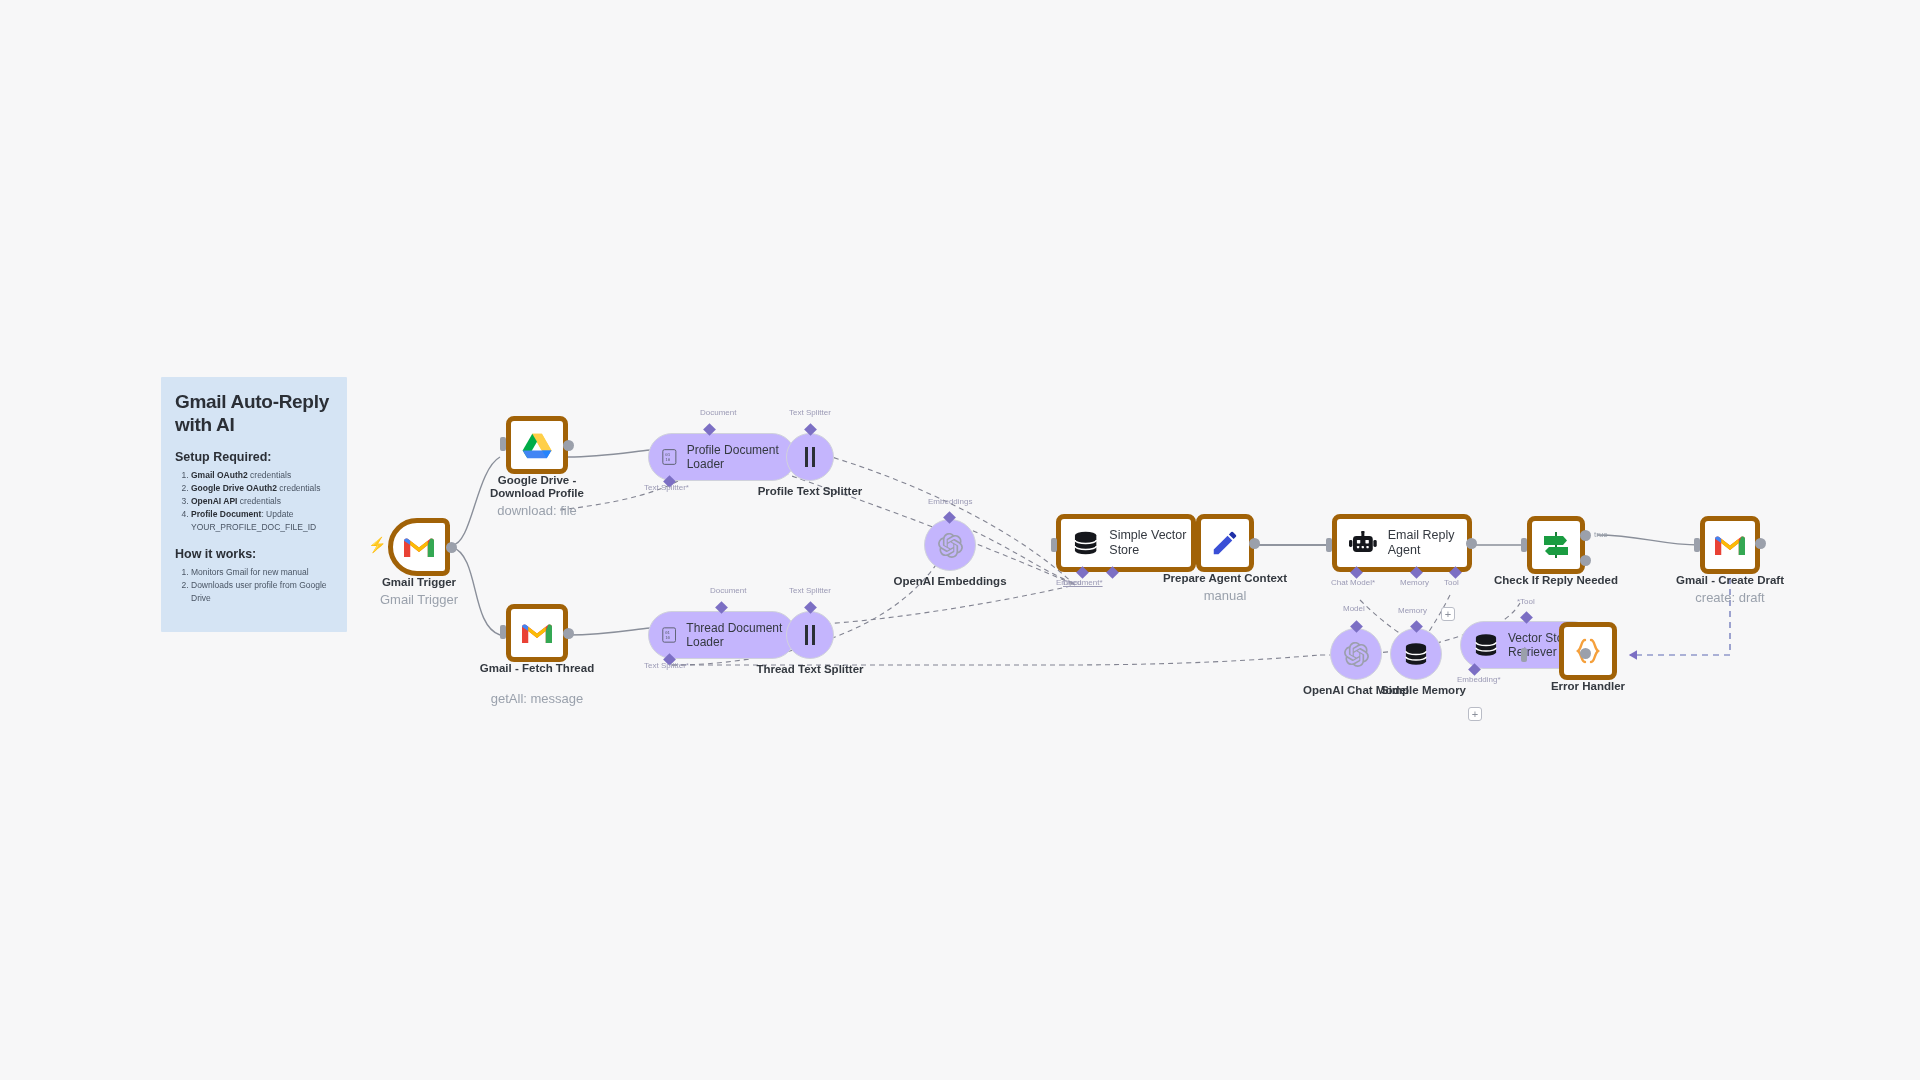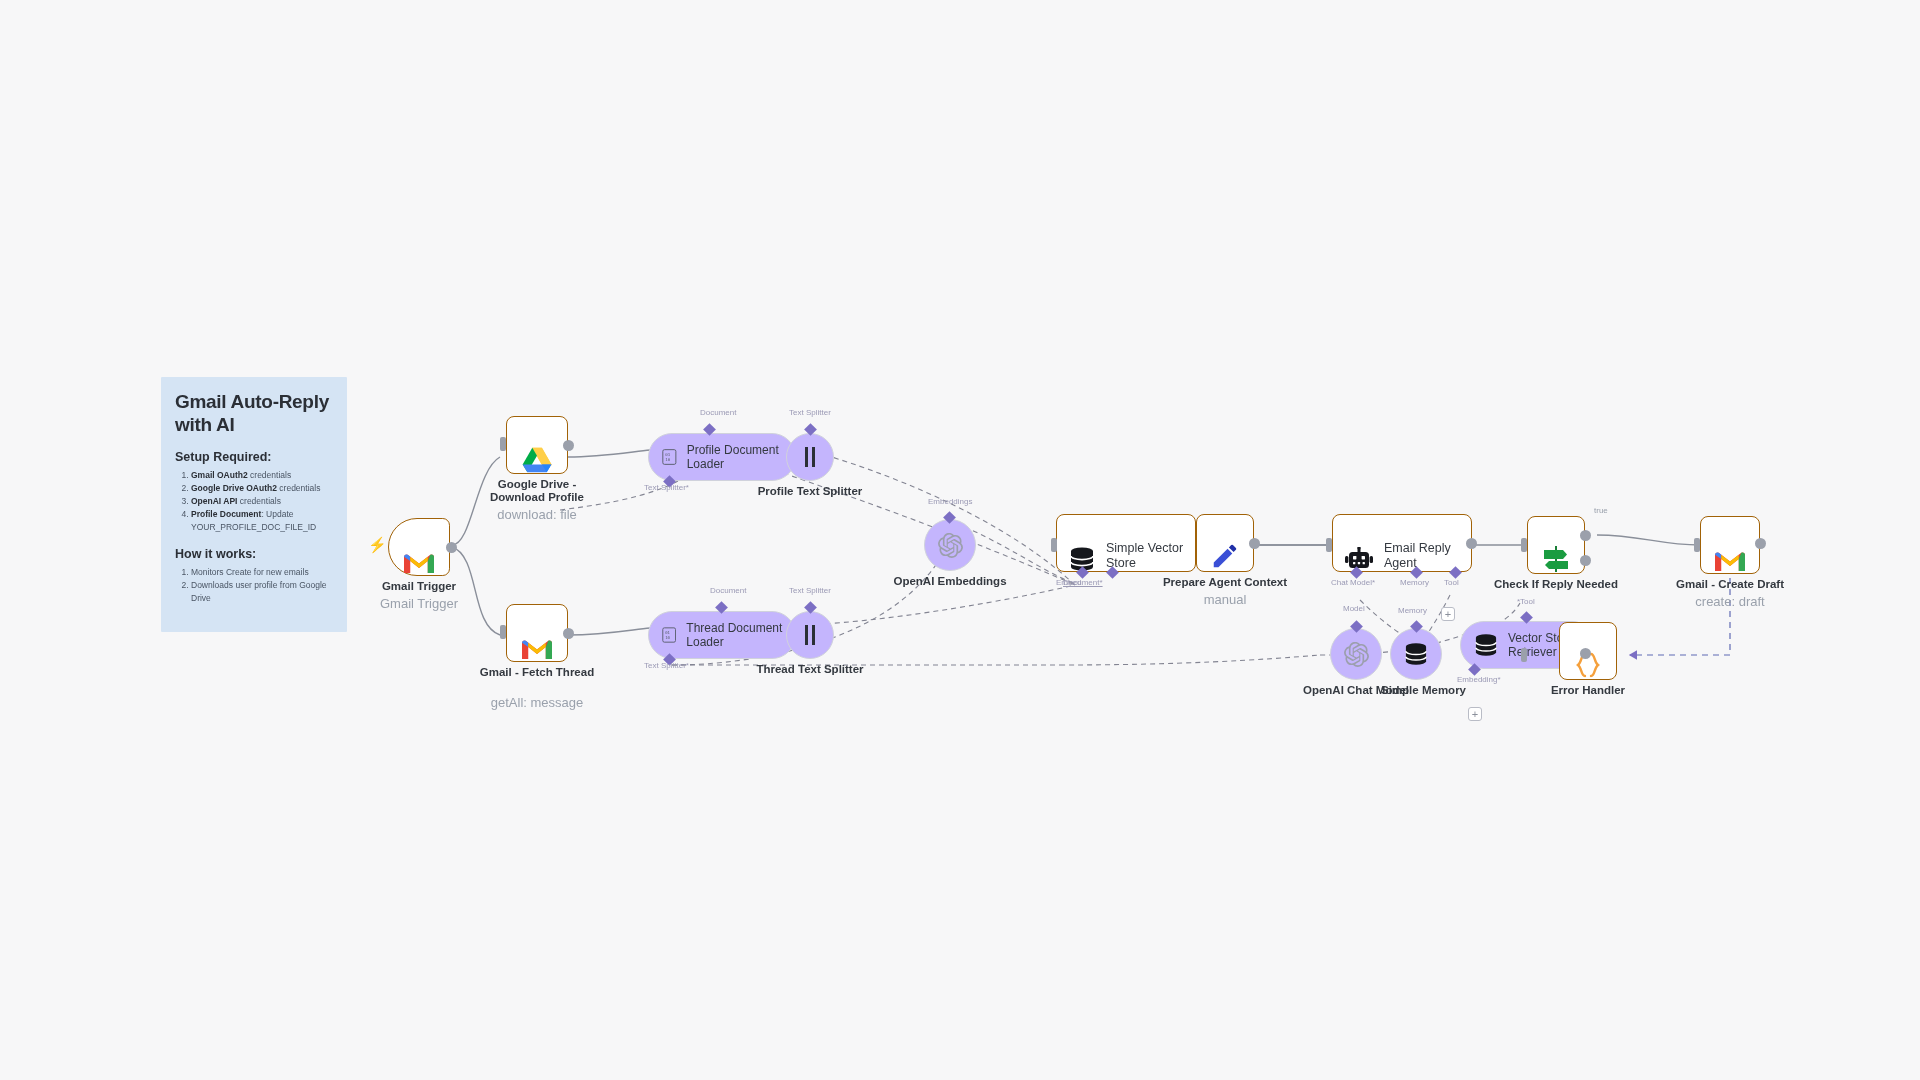--- a/index.html
+++ b/index.html
@@ -53,24 +53,24 @@
     color: #4a5564;
   }
   .sticky ol li { margin: 0; }
   .sticky ol li b { color: #2b2f36; font-weight: 700; }
   .sticky .mono { color: #4a5564; }
 
   
   .node {
     position: absolute;
     display: flex;
-    align-items: flex-end;
+    align-items: center;
     justify-content: center;
     background: #ffffff;
-    border: 1px solid #a16207;
+    border: 5px solid #a16207;
     border-radius: 8px;
     z-index: 5;
   }
   .node.trigger {
     border-top-left-radius: 32px;
     border-bottom-left-radius: 32px;
   }
   .node .lbl {
     position: absolute;
     top: calc(100% + 5px);
@@ -246,21 +246,21 @@
     <h1>Gmail Auto-Reply with AI</h1>
     <h2>Setup Required:</h2>
     <ol>
       <li><b>Gmail OAuth2</b><span> credentials</span></li>
       <li><b>Google Drive OAuth2</b><span> credentials</span></li>
       <li><b>OpenAI API</b><span> credentials</span></li>
       <li><b>Profile Document</b><span class="mono">: Update YOUR_PROFILE_DOC_FILE_ID</span></li>
     </ol>
     <h2>How it works:</h2>
     <ol>
-      <li>Monitors Create for new emails</li>
+      <li>Monitors Gmail for new manual</li>
       <li>Downloads user profile from Google Drive</li>
     </ol>
   </div>
 
   <span class="bolt" style="left:368px; top:536px;">⚡</span>
   <div class="node trigger" style="left:388px; top:518px; width:62px; height:58px;">
     <svg width="30" height="23" viewBox="0 0 48 36">
       <path d="M3,33 L3,8 L24,23 L45,8 L45,33 z" fill="#fff"></path>
       <path d="M0,33 L0,7 a4,4 0 0 1 6,-3 L24,18 L42,4 a4,4 0 0 1 6,3 L48,33 L38,33 L38,14 L24,25 L10,14 L10,33 z" fill="#e94235"></path>
       <path d="M38,14 L38,33 L48,33 L48,7 a4,4 0 0 0 -6,-3 z" fill="#34a853"></path>
@@ -453,21 +453,21 @@
   <div class="node" style="left:1527px; top:516px; width:58px; height:58px;">
     <svg width="30" height="28" viewBox="0 0 30 28">
       <rect x="14" y="1" width="2" height="26" fill="#1a7f37"></rect>
       <path d="M3,5 L22,5 L26,9.5 L22,14 L3,14 z" fill="#1a9c41"></path>
       <path d="M8,16 L27,16 L27,24 L8,24 L4,20 z" fill="#1a9c41"></path>
     </svg>
     <span class="lbl">Check If Reply Needed</span>
   </div>
   <span class="ep" style="left:1580px; top:530px;"></span>
   <span class="ep" style="left:1580px; top:555px;"></span>
-  <span class="out-lbl" style="left:1594px; top:506px;">true</span>
+  <span class="out-lbl" style="left:1594px; top:530px;">true</span>
 
   <span class="ep in" style="left:1694px; top:538px;"></span>
   <div class="node" style="left:1700px; top:516px; width:60px; height:58px;">
     <svg width="30" height="23" viewBox="0 0 48 36">
       <path d="M3,33 L3,8 L24,23 L45,8 L45,33 z" fill="#fff"></path>
       <path d="M0,33 L0,7 a4,4 0 0 1 6,-3 L24,18 L42,4 a4,4 0 0 1 6,3 L48,33 L38,33 L38,14 L24,25 L10,14 L10,33 z" fill="#e94235"></path>
       <path d="M38,14 L38,33 L48,33 L48,7 a4,4 0 0 0 -6,-3 z" fill="#34a853"></path>
       <path d="M0,7 a4,4 0 0 1 6,-3 L10,7 L10,14 L0,7z" fill="#4285f4"></path>
       <path d="M10,14 L24,25 L38,14 L38,7 L24,18 L10,7 z" fill="#fbbc05"></path>
     </svg>

